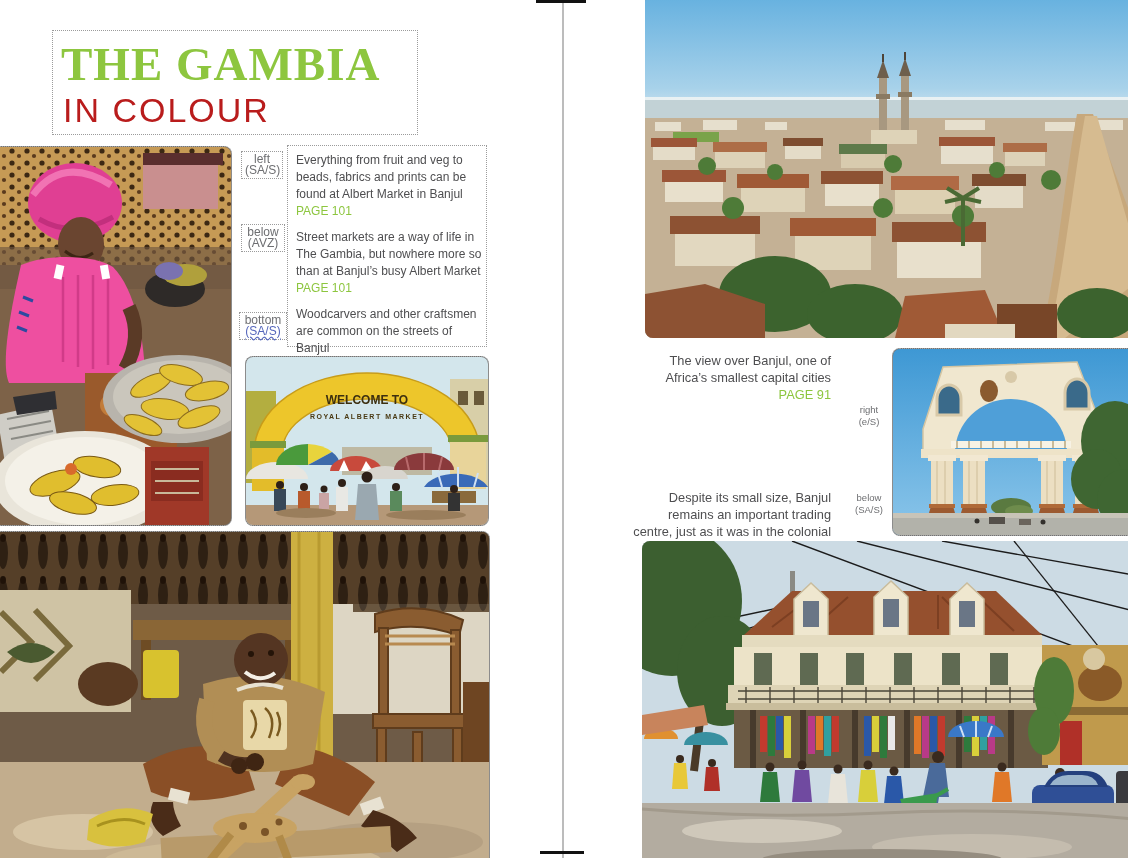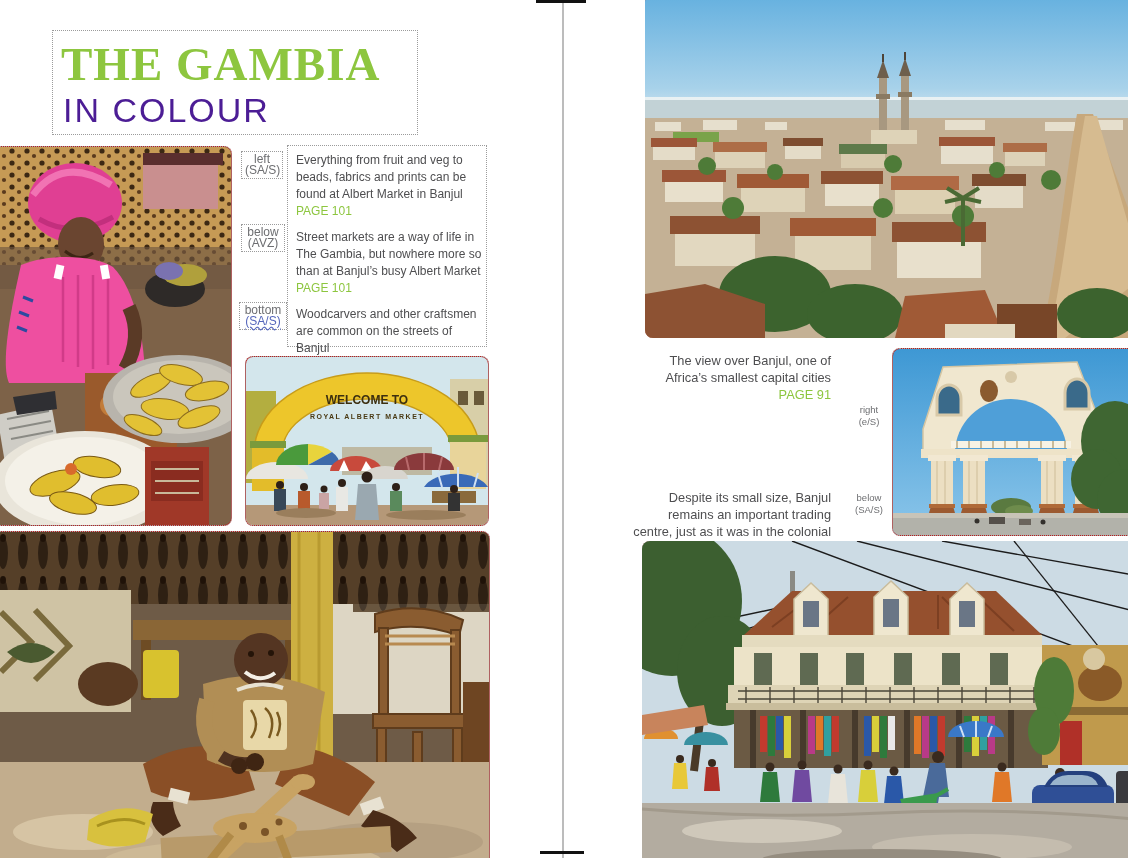--- a/index.html
+++ b/index.html
@@ -3,23 +3,23 @@
 <meta charset="utf-8">
 <style>
   html,body{margin:0;padding:0;background:#e9e9e9;}
   #spread{position:relative;width:1128px;height:858px;background:#ffffff;overflow:hidden;
           font-family:"Liberation Sans",sans-serif;}
   .abs{position:absolute;}
   
   #title-box{left:52px;top:30px;width:364px;height:103px;border:1px dotted #9b9b9b;text-align:center;}
   #title-main{left:8px;top:6px;font-family:"Liberation Serif",serif;font-weight:bold;
               font-size:47px;letter-spacing:1px;color:#8dc63f;white-space:nowrap;}
-  #title-sub{left:10px;top:60px;font-size:34px;font-weight:300;letter-spacing:2px;color:#4c1d95;white-space:nowrap;}
+  #title-sub{left:10px;top:60px;font-size:34px;font-weight:300;letter-spacing:2px;color:#b91c1c;white-space:nowrap;}
   
-  .photo{border:1px dotted #a5a5a5;overflow:hidden;background:#b91c1c;}
+  .photo{border:1px dotted #a5a5a5;overflow:hidden;background:#737373;}
   .photo svg{display:block;width:100%;height:100%;}
   #photoA{left:-8px;top:146px;width:238px;height:378px;border-radius:0 8px 8px 0;}
   #photoB{left:245px;top:356px;width:242px;height:168px;border-radius:8px;}
   #photoC{left:-8px;top:531px;width:496px;height:335px;border-radius:0 8px 0 0;}
   #photoD{left:645px;top:-6px;width:489px;height:344px;border:none;border-radius:8px 0 0 8px;}
   #photoE{left:892px;top:348px;width:242px;height:186px;border-radius:8px 0 0 8px;}
   #photoF{left:642px;top:541px;width:492px;height:323px;border:none;border-radius:8px 0 0 0;}
   
   #caption-panel{left:287px;top:145px;width:200px;height:202px;border:1px dotted #9b9b9b;
                  padding:6px 0 0 8px;box-sizing:border-box;}
@@ -33,21 +33,21 @@
   .rcap .pageref{display:inline;}
   .rlabel{font-size:9.5px;line-height:11.5px;color:#6d6e71;text-align:center;width:44px;}
   #rcap1{left:635px;top:352px;width:196px;}
   #rlab1{left:889px;top:354px;text-decoration:underline;}
   #rcap2{left:650px;top:400px;width:181px;}
   #rlab2{left:847px;top:404px;}
   #rcap3{left:628px;top:489px;width:203px;}
   #rlab3{left:847px;top:492px;}
   #lab1{left:241px;top:151px;width:34px;}
   #lab2{left:241px;top:224px;width:36px;}
-  #lab3{left:239px;top:302px;width:40px;}
+  #lab3{left:239px;top:312px;width:40px;}
   
   #gutter-line{left:562px;top:0;width:2px;height:858px;background:#bcbcbc;}
   #tick-top{left:536px;top:0;width:50px;height:3px;background:#111;}
   #tick-bottom{left:540px;top:851px;width:44px;height:3px;background:#111;}
 </style>
 </head>
 <body>
 
 <div id="spread">
 

